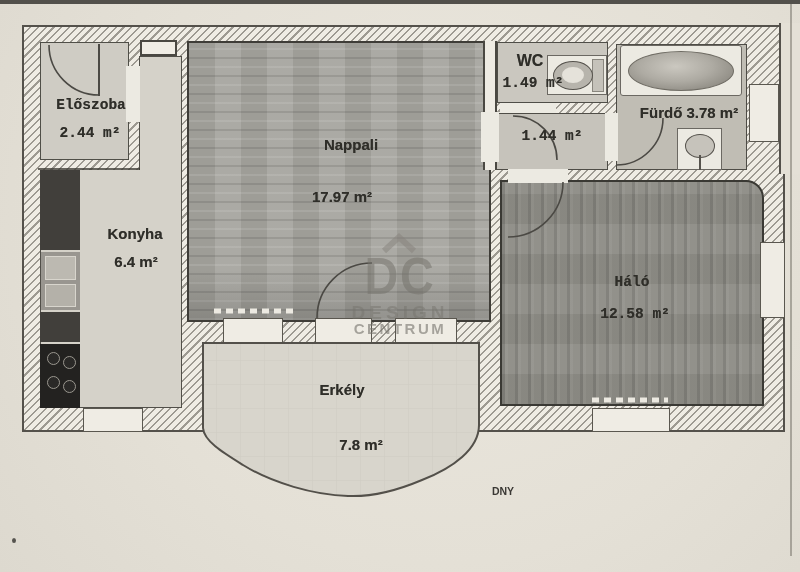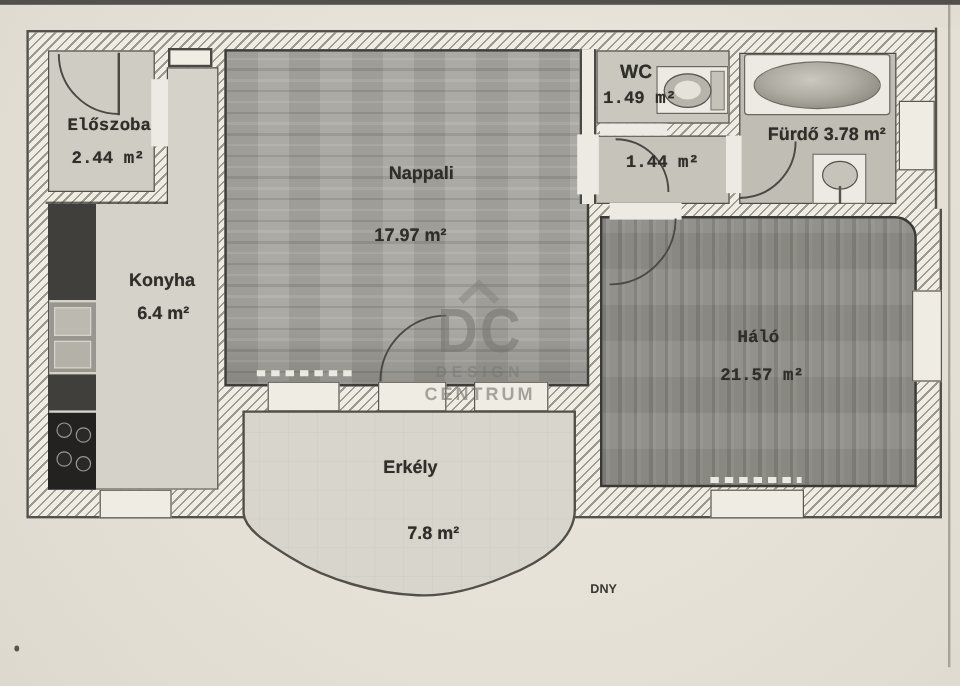--- a/index.html
+++ b/index.html
@@ -115,37 +115,37 @@
       <line x1="99" y1="44" x2="99" y2="96" stroke="#4b4944" stroke-width="2"></line>
       <path d="M513,116 A44,44 0 0 1 557,160" fill="none" stroke="#4b4944" stroke-width="1.6"></path>
       <path d="M663,118 A47,47 0 0 1 616,165" fill="none" stroke="#4b4944" stroke-width="1.6"></path>
       <path d="M563,182 A55,55 0 0 1 508,237" fill="none" stroke="#4b4944" stroke-width="1.6"></path>
       <path d="M317,318 A55,55 0 0 1 372,263" fill="none" stroke="#4b4944" stroke-width="1.6"></path>
 
       <path d="M384,251 L399,237 L414,251" fill="none" stroke="#85827b" stroke-width="6" opacity="0.5"></path>
     </svg>
 
     <div class="abs wm" style="left:400px;top:246px;font-size:52px;font-weight:700;letter-spacing:2px;transform:translateX(-50%) scaleX(0.9);">DC</div>
-    <div class="abs wm" style="left:400px;top:302px;font-size:13px;font-weight:600;letter-spacing:4px;opacity:0.45;">DESIGN</div>
+    <div class="abs wm" style="left:400px;top:302px;font-size:19px;font-weight:600;letter-spacing:4px;opacity:0.45;">DESIGN</div>
     <div class="abs wm" style="left:400px;top:320px;font-size:15px;font-weight:700;letter-spacing:2.5px;opacity:0.6;">CENTRUM</div>
 
     <div class="abs lbl lbl-sm" style="left:91px;top:97px;">Előszoba</div>
     <div class="abs lbl lbl-sm" style="left:90px;top:125px;">2.44 m²</div>
     <div class="abs lbl" style="left:135px;top:225px;">Konyha</div>
     <div class="abs lbl" style="left:136px;top:253px;">6.4 m²</div>
     <div class="abs lbl" style="left:340px;top:136px;margin-left:11px;">Nappali</div>
     <div class="abs lbl" style="left:342px;top:188px;">17.97 m²</div>
     <div class="abs lbl" style="left:530px;top:52px;font-size:16px;">WC</div>
     <div class="abs lbl lbl-sm" style="left:533px;top:75px;">1.49 m²</div>
     <div class="abs lbl lbl-sm" style="left:552px;top:128px;">1.44 m²</div>
     <div class="abs lbl" style="left:689px;top:104px;">
       <span>Fürdő</span>&nbsp;<span>3.78 m²</span>
     </div>
     <div class="abs lbl lbl-sm" style="left:632px;top:274px;">Háló</div>
-    <div class="abs lbl lbl-sm" style="left:635px;top:306px;">21.57 m²</div>
+    <div class="abs lbl lbl-sm" style="left:635px;top:306px;">12.58 m²</div>
     <div class="abs lbl" style="left:342px;top:381px;">Erkély</div>
     <div class="abs lbl" style="left:361px;top:407px;margin-top:29px;">7.8 m²</div>
     <div class="abs" style="left:503px;top:485px;font-size:10.5px;font-weight:600;color:#3a3834;transform:translateX(-50%);">DNY</div>
   </div>
 
   <div class="abs" style="left:0;top:0;width:800px;height:4px;background:#52504b;"></div>
   <div class="abs" style="left:790px;top:4px;width:2px;height:552px;background:rgba(120,116,108,0.55);"></div>
   <div class="abs ellipse" style="left:12px;top:538px;width:4px;height:5px;background:#55534e;"></div>
 
 </div>

